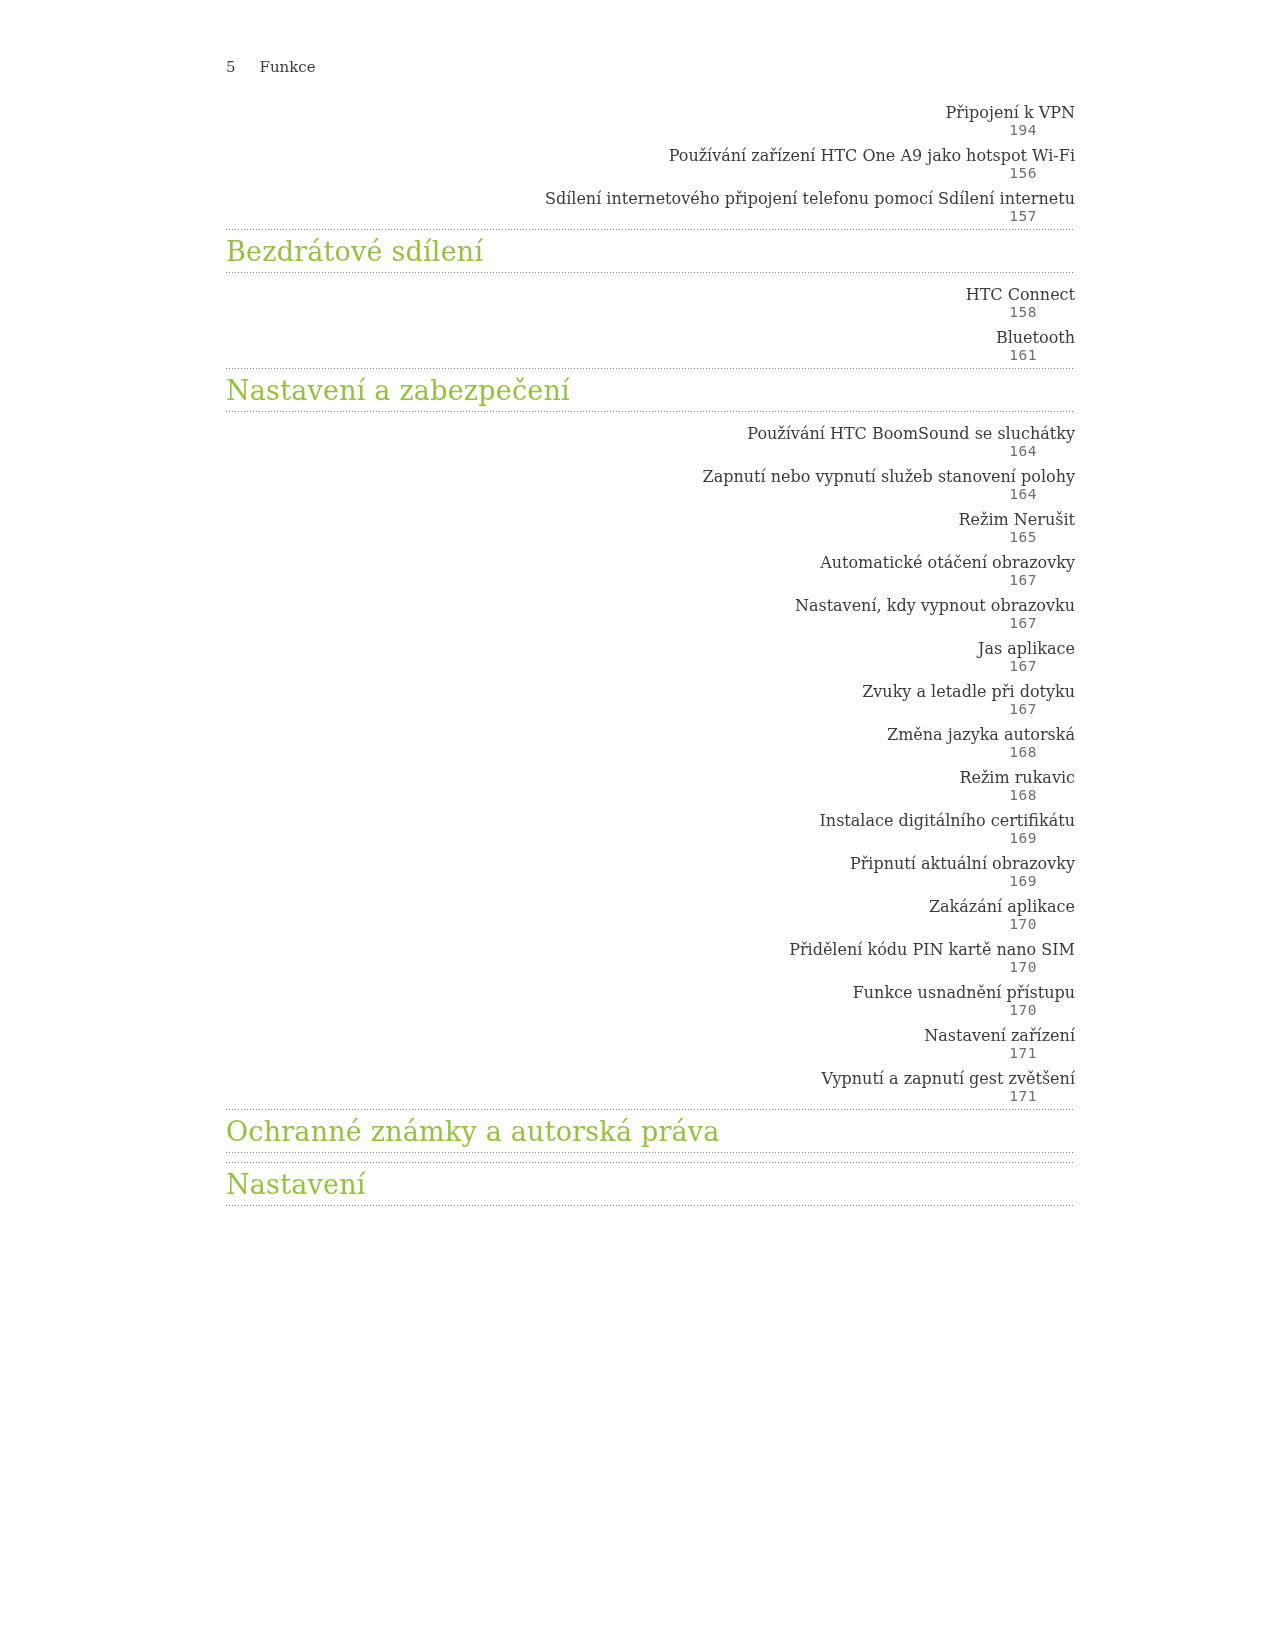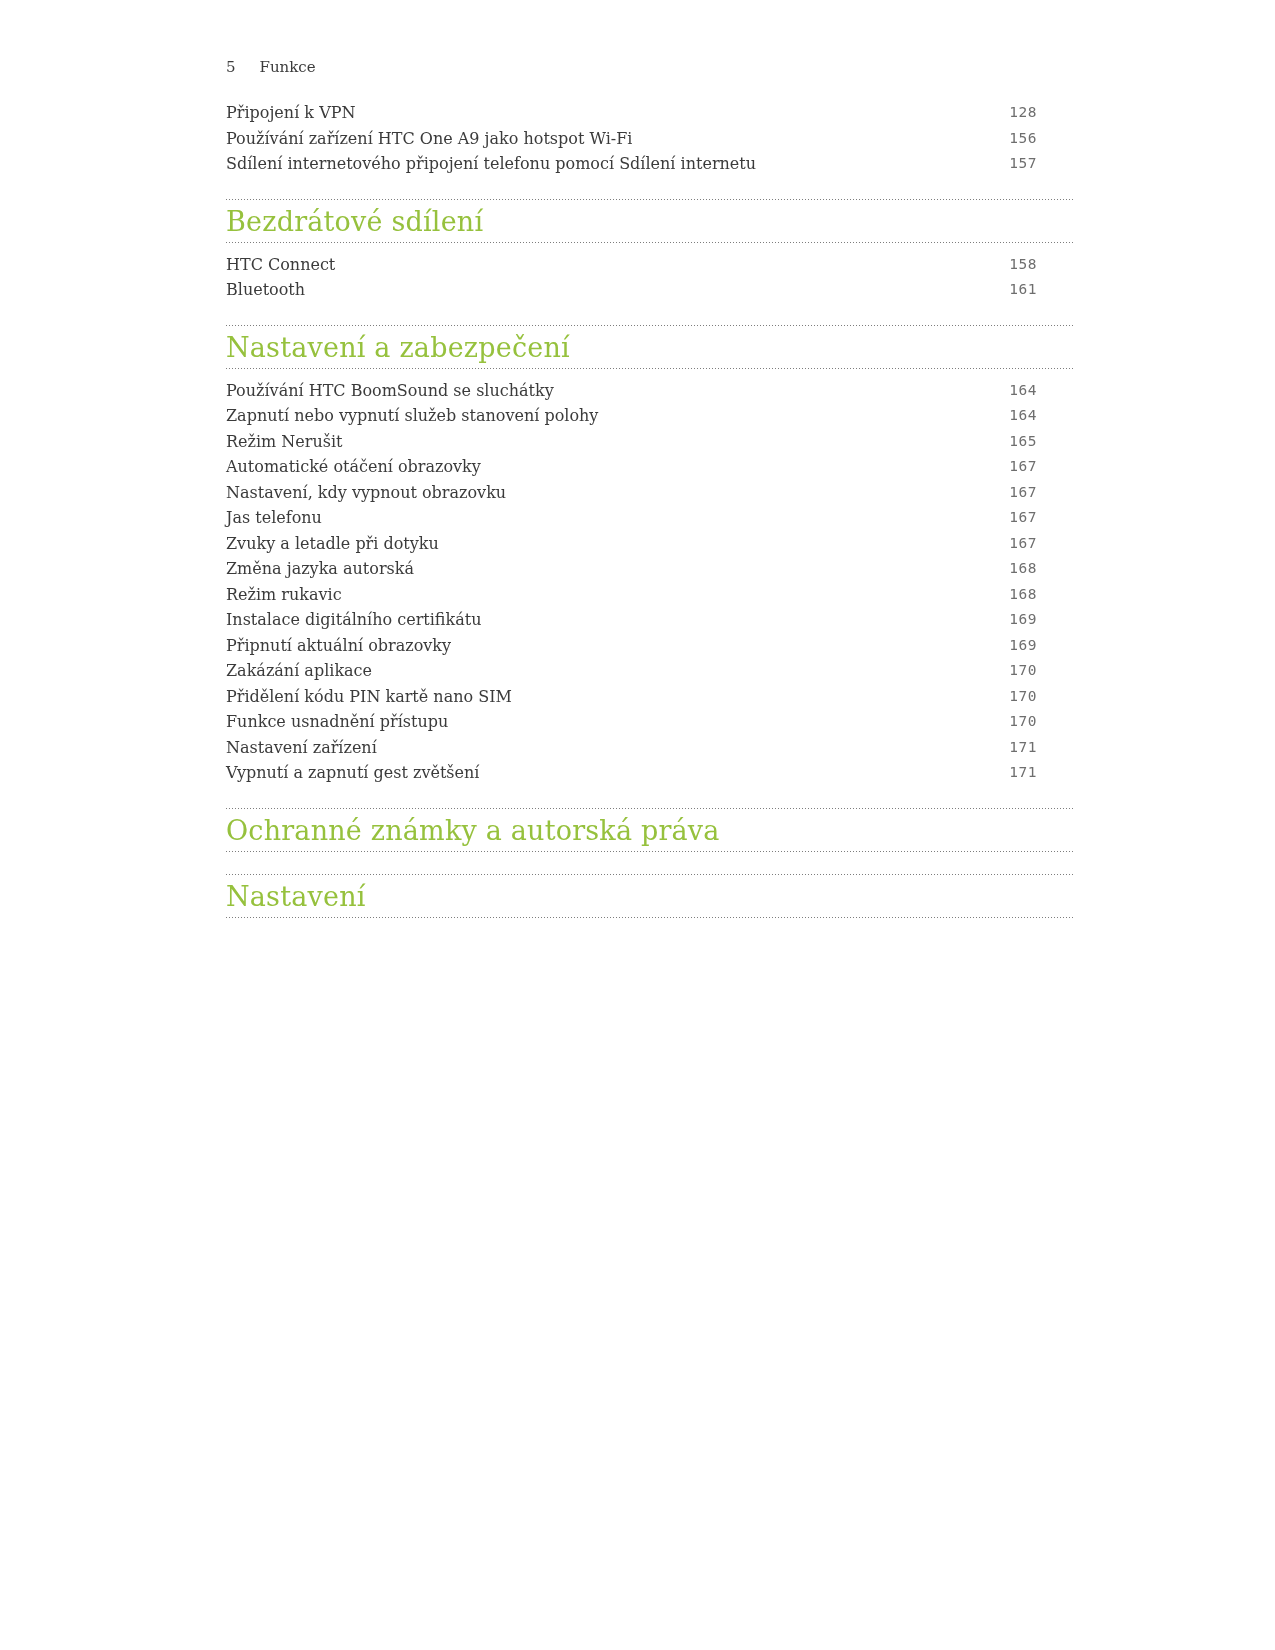--- a/index.html
+++ b/index.html
@@ -34,35 +34,35 @@
   .entry-list { width: 100%; }
 
   .entry-row {
     display: flex;
     justify-content: space-between;
     align-items: flex-end;
     padding: 4px 0;
     font-size: 16px;
     color: #3b3b3b;
     line-height: 17.5px;
+    flex-direction: column;
   }
 
   .entry-title { }
 
   .entry-page {
     font-family: "DejaVu Sans Mono", "Liberation Mono", monospace;
     font-size: 14.5px;
     color: #6e6e6e;
     margin-right: 38px;
     letter-spacing: 0.5px;
     flex-shrink: 0;
   }
 
   .heading-block {
-    margin-top: 22px;
     margin-bottom: 9px;
   }
 
   .dotted-rule {
     height: 1px;
     background-image: repeating-linear-gradient(to right, #7d7d7d 0 1px, transparent 1px 3px);
   }
 
   .section-heading {
     font-size: 27px;
@@ -79,21 +79,21 @@
 
   <div class="page-header">
     <span>5</span>
     <span>Funkce</span>
   </div>
 
   <div class="content">
       <div class="entry-list">
         <div class="entry-row">
           <span class="entry-title">Připojení k VPN</span>
-          <span class="entry-page">128</span>
+          <span class="entry-page">194</span>
         </div>
         <div class="entry-row">
           <span class="entry-title">Používání zařízení HTC One A9 jako hotspot Wi-Fi</span>
           <span class="entry-page">156</span>
         </div>
         <div class="entry-row">
           <span class="entry-title">Sdílení internetového připojení telefonu pomocí Sdílení internetu</span>
           <span class="entry-page">157</span>
         </div>
       </div>
@@ -132,21 +132,21 @@
         </div>
         <div class="entry-row">
           <span class="entry-title">Automatické otáčení obrazovky</span>
           <span class="entry-page">167</span>
         </div>
         <div class="entry-row">
           <span class="entry-title">Nastavení, kdy vypnout obrazovku</span>
           <span class="entry-page">167</span>
         </div>
         <div class="entry-row">
-          <span class="entry-title">Jas telefonu</span>
+          <span class="entry-title">Jas aplikace</span>
           <span class="entry-page">167</span>
         </div>
         <div class="entry-row">
           <span class="entry-title">Zvuky a letadle při dotyku</span>
           <span class="entry-page">167</span>
         </div>
         <div class="entry-row">
           <span class="entry-title">Změna jazyka autorská</span>
           <span class="entry-page">168</span>
         </div>

